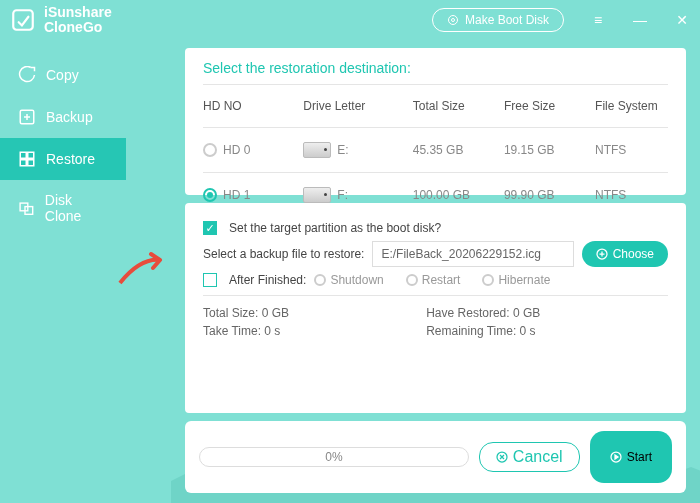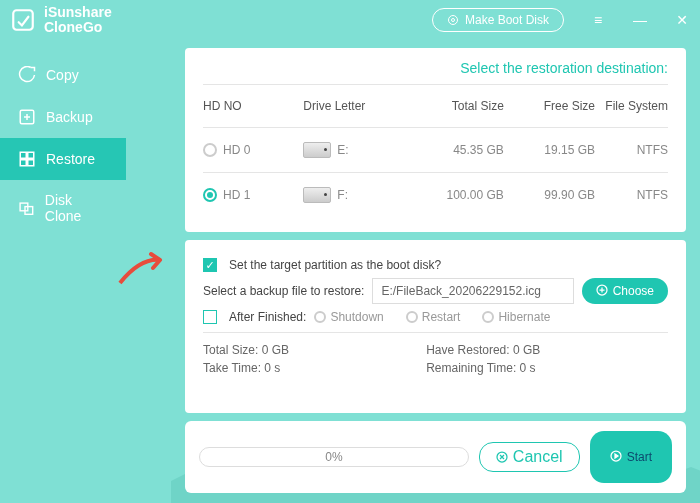--- a/index.html
+++ b/index.html
@@ -35,35 +35,35 @@
 .radio-dot.selected { border-color: #1fc6b1; }
 .radio-dot.selected::after { content: ''; position: absolute; inset: 2px; background: #1fc6b1; border-radius: 50%; }
 .drive-icon { width: 28px; height: 16px; background: linear-gradient(#eee,#ccc); border-radius: 2px; border: 1px solid #bbb; position: relative; }
 .drive-icon::after { content:''; position:absolute; right:3px; top:5px; width:3px; height:3px; background:#444; border-radius:50%; }
 
 .checkbox { width: 14px; height: 14px; border: 1.5px solid #1fc6b1; display: inline-flex; align-items: center; justify-content: center; vertical-align: middle; margin-right: 4px; }
 .checkbox.checked { background: #1fc6b1; }
 .check-mark { color:#fff; font-size:11px; }
 .qrow { display: flex; align-items: center; gap: 8px; font-size: 12px; color: #444; margin: 6px 0; }
 .file-input { flex: 1; border: 1px solid #ddd; padding: 5px 8px; font-size: 12px; color: #666; }
-.btn-choose { background: #1fc6b1; color: #fff; border: none; border-radius: 14px; padding: 6px 14px; font-size: 12px; display: flex; align-items: flex-start; gap: 5px; cursor: pointer; }
+.btn-choose { background: #1fc6b1; color: #fff; border: none; border-radius: 14px; padding: 6px 14px; font-size: 12px; display: flex; align-items: center; gap: 5px; cursor: pointer; }
 .radio-opt { display: inline-flex; align-items: center; gap: 4px; margin-right: 14px; color: #999; }
 .radio-opt .radio-dot { width:12px; height:12px; }
 
 .status-grid { display: flex; flex-wrap: wrap; font-size: 12px; color: #666; }
 .status-grid > div { width: 48%; padding: 2px 0; }
 
 .arrow { position: absolute; left: 115px; top: 248px; z-index: 5; }
 
 .footer-bg { position: absolute; left: 0; right: 0; bottom: 0; height: 60px; }
 
 .bottom-bar { background: #fff; border-radius: 6px; padding: 10px 14px; display: flex; align-items: center; gap: 10px; position: relative; z-index: 2; }
 .progress { flex: 1; height: 20px; border: 1px solid #ddd; border-radius: 12px; display: flex; align-items: center; justify-content: center; font-size: 12px; color: #888; }
 .btn-cancel { border: 1.5px solid #1fc6b1; color: #1fc6b1; background: #fff; border-radius: 14px; padding: 5px 16px; font-size: 16px; display: flex; align-items: center; gap: 5px; cursor: pointer; }
-.btn-start { background: #1fc6b1; color: #0c4a6e; border: none; border-radius: 14px; padding: 19px 20px; font-size: 12px; display: flex; align-items: flex-start; gap: 5px; cursor: pointer; }
+.btn-start { background: #1fc6b1; color: #000000; border: none; border-radius: 14px; padding: 19px 20px; font-size: 12px; display: flex; align-items: center; gap: 5px; cursor: pointer; }
 </style>
 </head>
 <body>
 
 <div class="titlebar">
   <div class="logo-area">
     <svg class="logo-icon" viewBox="0 0 24 24" fill="none" stroke="#fff" stroke-width="2">
         <rect x="3" y="3" width="18" height="18" rx="3"></rect>
         <path d="M8 14 L11 17 L17 9" stroke-linecap="round"></path>
       </svg>
@@ -112,21 +112,21 @@
     <div class="nav-item">
       <svg class="nav-icon" viewBox="0 0 24 24" fill="none" stroke="#fff" stroke-width="2">
           <rect x="3" y="5" width="11" height="11"></rect>
           <rect x="10" y="10" width="11" height="11"></rect>
         </svg>
       <span>Disk Clone</span>
     </div>
   </div>
 
   <div class="content">
-    <div class="panel" style="height:184px;text-align:right;">
+    <div class="panel" style="height:147px;">
       <div class="panel-title">Select the restoration destination:</div>
       <div class="hr"></div>
       <div class="tbl">
         <div class="tbl-row" style="color:#555;">
           <div class="col-hd">HD NO</div>
           <div class="col-drive">Drive Letter</div>
           <div class="col">Total Size</div>
           <div class="col">Free Size</div>
           <div class="col-fs">File System</div>
         </div>

